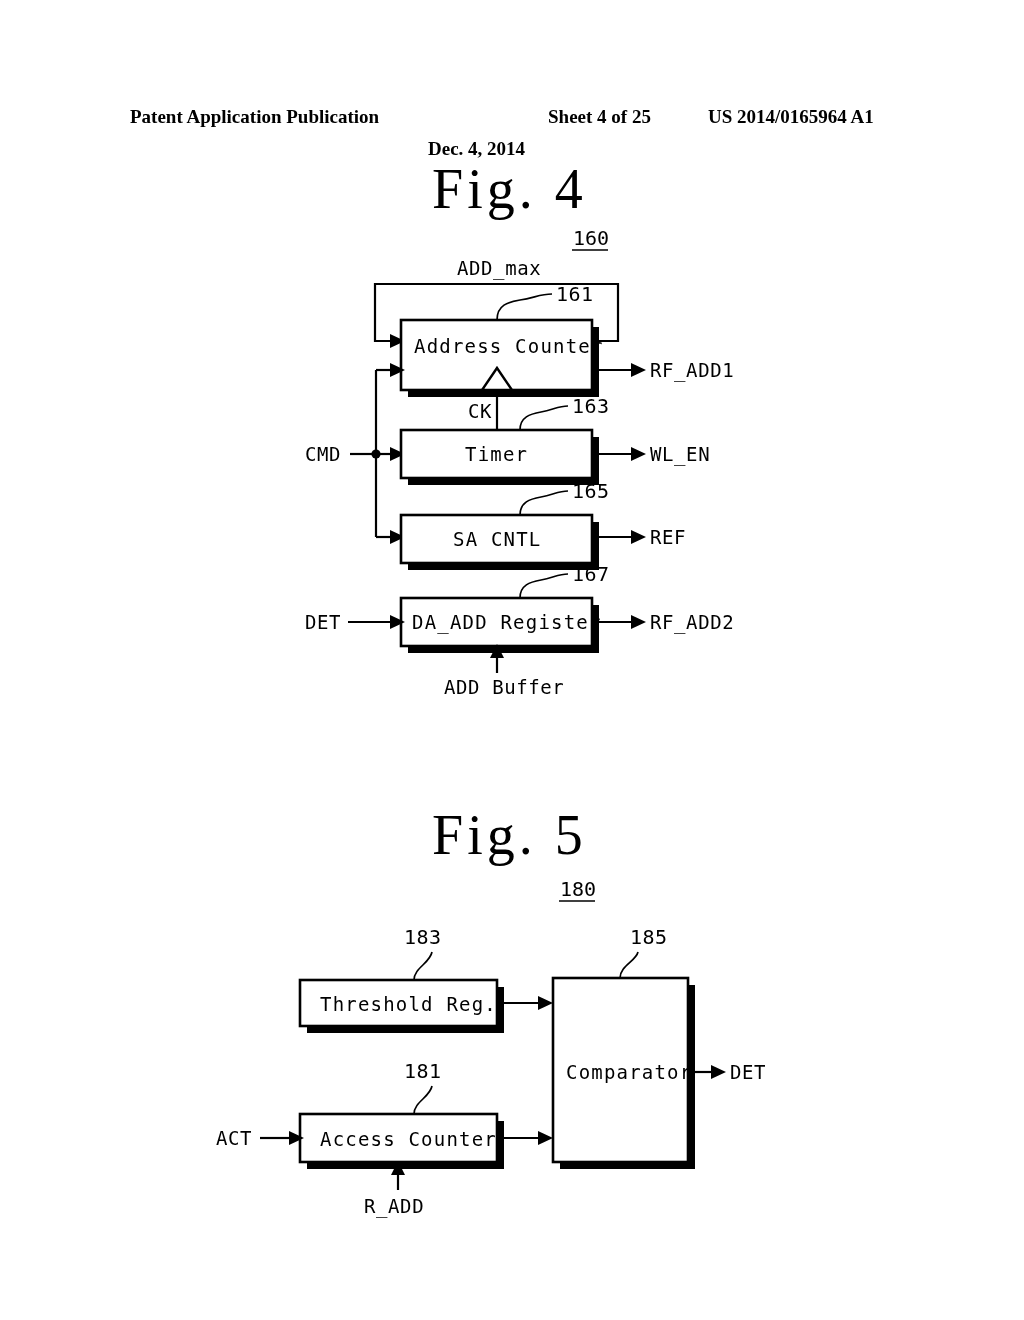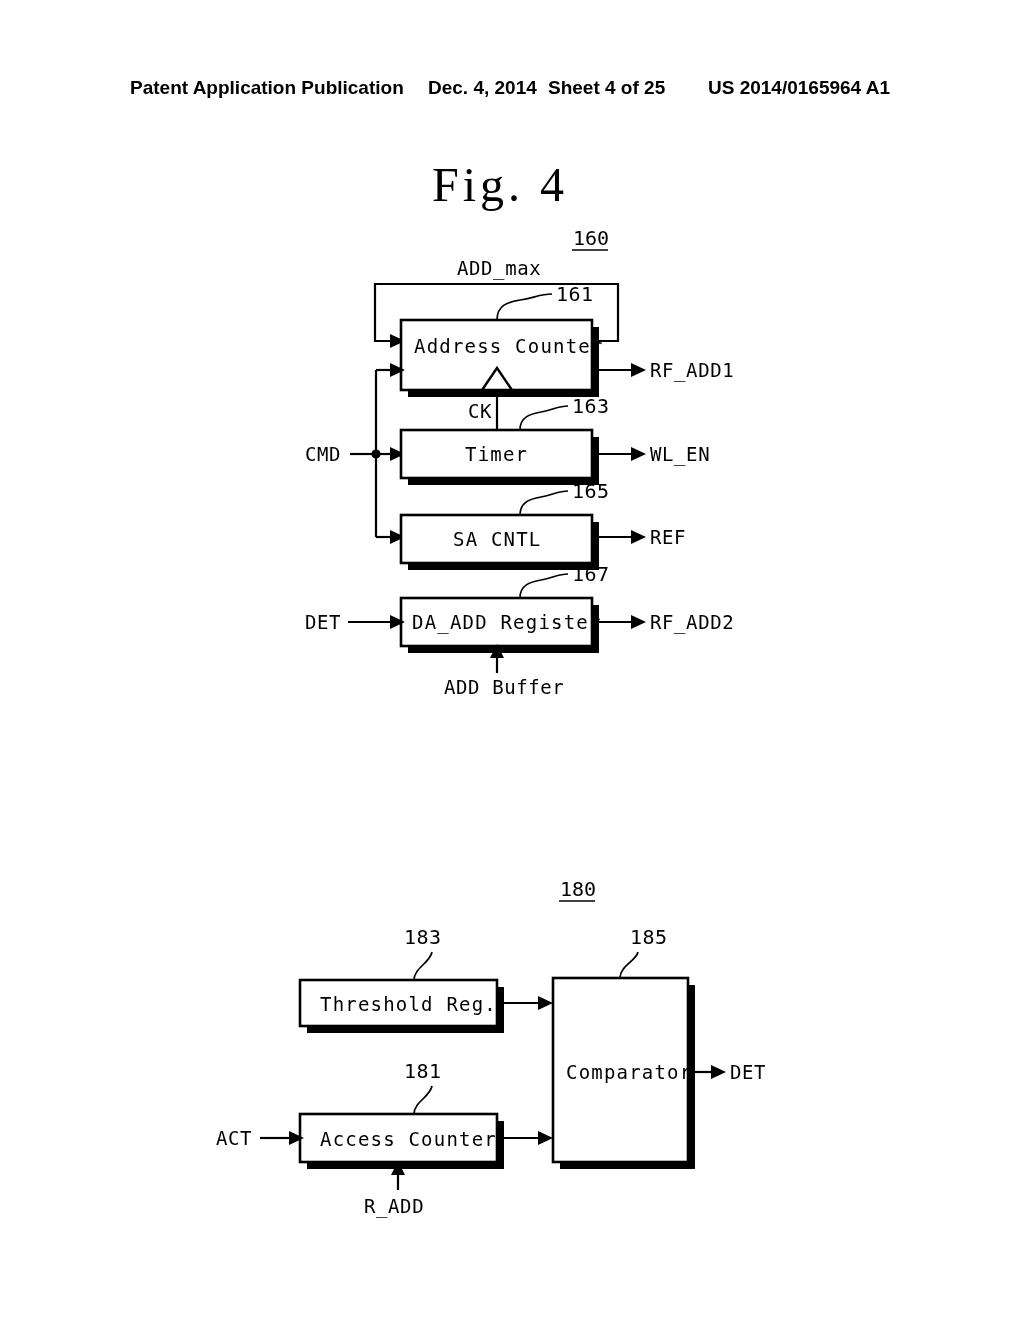--- a/index.html
+++ b/index.html
@@ -19,45 +19,45 @@
   .page {
     position: absolute;
     left: 0; top: 0;
     width: 1024px;
     height: 1320px;
     background: #ffffff;
   }
   
   .hdr {
     position: absolute;
-    top: 75px;
+    top: 104px;
     left: 0;
     width: 1024px;
     height: 30px;
-    font-family: Liberation Sans, sans-serif;
+    font-family: Liberation Serif, serif;
     font-weight: bold;
     font-size: 19px;
     letter-spacing: 0px;
     white-space: nowrap;
   }
   .hdr span {
     position: absolute;
     top: 0;
     line-height: 26px;
   }
   .hdr-pub    { left: 130px; }
-  .hdr-date   { left: 428px; }
+  .hdr-date   { left: 428px; margin-top: 32px; }
   .hdr-sheet  { left: 548px; }
   .hdr-num    { left: 708px; }
 
   
   .fig-title {
     position: absolute;
     font-family: "Liberation Serif", serif;
-    font-size: 48px;
+    font-size: 56px;
     letter-spacing: 4px;
     white-space: nowrap;
   }
   #fig4-title { left: 432px; top: 157px; }
   #fig5-title { left: 432px; top: 803px; }
 
   
   svg.diagram {
     position: absolute;
     overflow: visible;
@@ -181,20 +181,21 @@
 
     <line class="ln" x1="592" y1="622" x2="631" y2="622"></line>
     <polygon points="631,615 646,622 631,629" class="dot"></polygon>
     <text class="sig" x="650" y="629">RF_ADD2</text>
 
     <line class="ln" x1="497" y1="673" x2="497" y2="658"></line>
     <polygon points="490,658 497,644 504,658" class="dot"></polygon>
     <text class="sig" x="444" y="694">ADD Buffer</text>
   </svg>
 
+  <div class="fig-title" id="fig5-title">Fig. 5</div>
 
   <svg class="diagram" id="fig5-svg" viewBox="0 0 1024 1320">
 
     <text class="bignum" x="560" y="896">180</text>
     <line class="ln-thin" x1="559" y1="901" x2="595" y2="901"></line>
 
     <rect class="shadow" x="307" y="987" width="197" height="46"></rect>
     <rect class="bx" x="300" y="980" width="197" height="46"></rect>
     <text class="mono" x="320" y="1011">Threshold Reg.</text>
     <text class="refnum" x="404" y="944">183</text>

